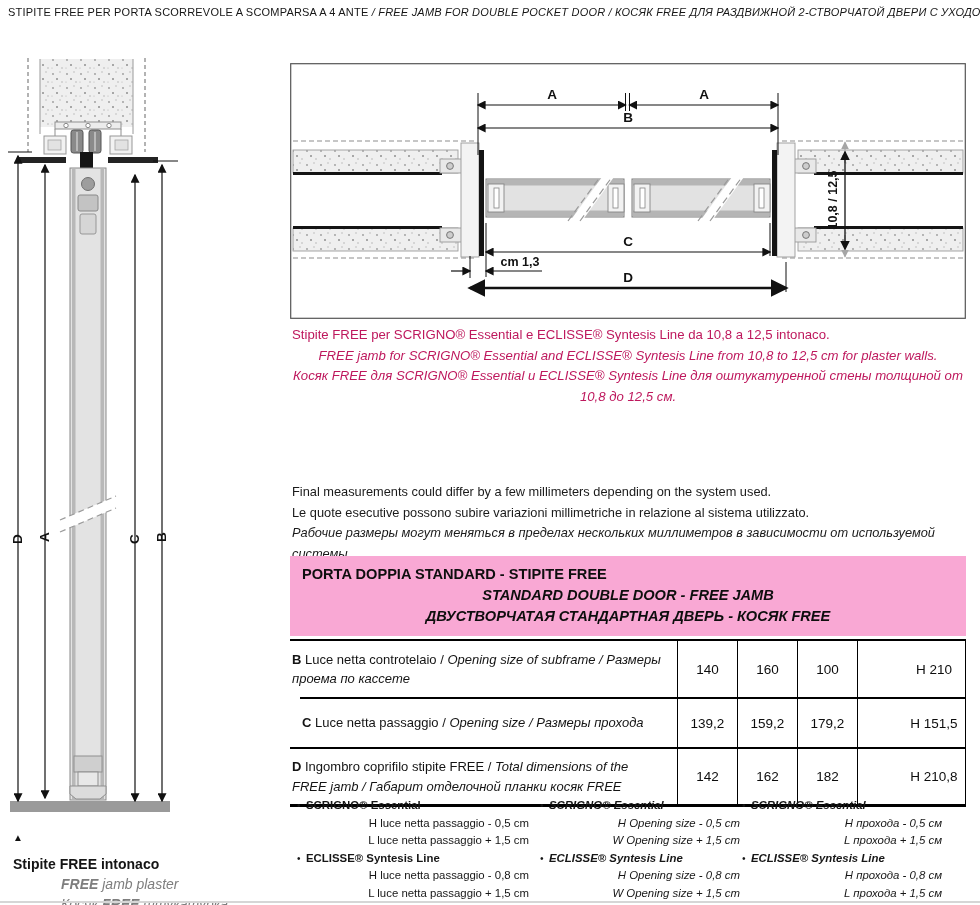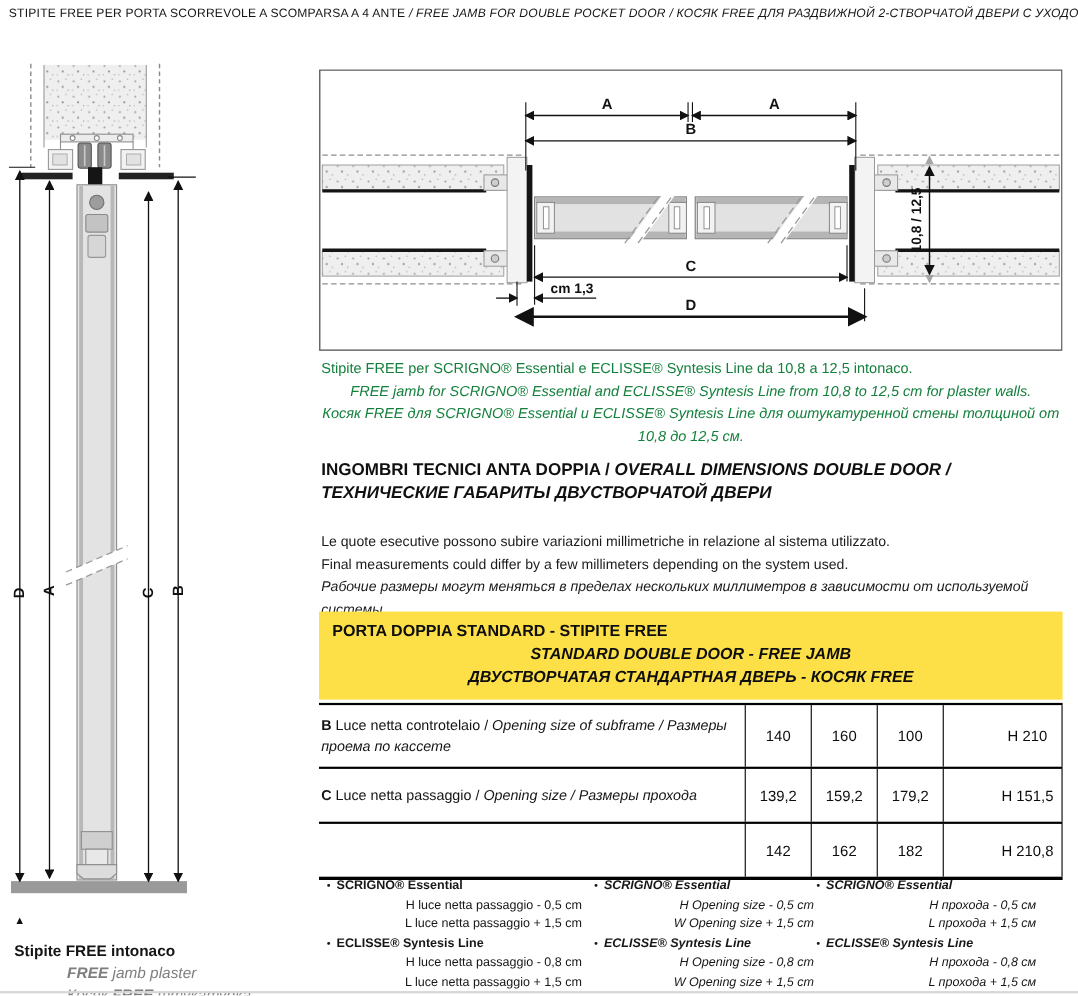--- a/index.html
+++ b/index.html
@@ -16,45 +16,45 @@
   .fig-plan{position:absolute;left:290px;top:63px;}
 
   
   .lcap{position:absolute;left:13px;top:828px;font-size:14px;line-height:20px;}
   .lcap .mk{font-size:10px;display:block;margin-bottom:6px;color:#111;}
   .lcap .l1{font-weight:700;color:#141414;}
   .lcap .l2,.lcap .l3{font-style:italic;color:#7e7e7e;margin-left:48px;}
   .lcap b{font-weight:700;}
 
   
-  .pcap{position:absolute;left:292px;top:325px;width:672px;font-size:13.2px;line-height:20.5px;color:#15803d;}
+  .pcap{position:absolute;left:292px;top:325px;width:672px;font-size:13.2px;line-height:20.5px;color:#be185d;}
   .pcap .i{font-style:italic;text-align:center;}
 
   
   .heading{position:absolute;left:292px;top:417px;width:676px;font-size:15.5px;font-weight:700;line-height:21px;color:#101010;}
   .heading .i{font-style:italic;}
 
   
   .note{position:absolute;left:292px;top:482px;width:676px;font-size:12.8px;line-height:20.5px;color:#1a1a1a;}
   .note .i{font-style:italic;}
 
   
-  .band{position:absolute;left:290px;top:556px;width:676px;box-sizing:border-box;background:#fde047;padding:8px 12px 9px 12px;font-size:14.6px;font-weight:700;line-height:21px;color:#0e0e0e;}
+  .band{position:absolute;left:290px;top:556px;width:676px;box-sizing:border-box;background:#f9a8d4;padding:8px 12px 9px 12px;font-size:14.6px;font-weight:700;line-height:21px;color:#0e0e0e;}
   .band .i{font-style:italic;text-align:center;}
 
   
   .dim-table{position:absolute;left:290px;top:639px;width:676px;border-top:2px solid #000;border-bottom:3px solid #000;}
-  .trow{display:flex;align-items:stretch;justify-content:flex-end;}
+  .trow{display:flex;align-items:stretch;}
   .trow + .trow{border-top:2px solid #000;}
   .tlabel{flex:1;padding:8px 12px 8px 2px;font-size:13px;line-height:19.5px;color:#141414;align-self:center;}
   .tlabel .key{font-weight:700;}
   .tlabel .i{font-style:italic;}
   .tcell{width:59px;border-left:1.6px solid #000;display:flex;align-items:center;justify-content:center;font-weight:400;font-size:13.5px;color:#0d0d0d;}
   .tcell.last{width:62px;border-right:1.6px solid #000;padding-left:45px;}
-  .r-b{min-height:56px;} .r-c{min-height:48px;} .r-d{min-height:48px;}
+  .r-b{min-height:56px;} .r-c{min-height:48px;margin-left:10px;} .r-d{min-height:48px;}
 
   
   .lists{position:absolute;left:290px;top:797px;width:680px;font-size:11.4px;line-height:17.6px;color:#161616;}
   .list-col{position:absolute;top:0;}
   .col-1{left:7px;width:232px;}
   .col-2{left:250px;width:200px;font-style:italic;}
   .col-3{left:452px;width:200px;font-style:italic;}
   .lg-title{font-weight:700;position:relative;padding-left:9px;}
   .lg-title .blt{position:absolute;left:0;top:0;font-size:10px;font-weight:400;}
   .lg-item{padding-left:9px;text-align:right;}
@@ -280,27 +280,24 @@
       </g>
     </svg>
   </div>
 
   <div class="pcap">
     <div>Stipite FREE per SCRIGNO® Essential e ECLISSE® Syntesis Line da 10,8 a 12,5 intonaco.</div>
     <div class="i">FREE jamb for SCRIGNO® Essential and ECLISSE® Syntesis Line from 10,8 to 12,5 cm for plaster walls.</div>
     <div class="i">Косяк FREE для SCRIGNO® Essential и ECLISSE® Syntesis Line для оштукатуренной стены толщиной от 10,8 до 12,5 см.</div>
   </div>
 
-  <div class="heading">
-    <span>INGOMBRI TECNICI ANTA DOPPIA / </span><span class="i">OVERALL DIMENSIONS DOUBLE DOOR / </span><span class="i">ТЕХНИЧЕСКИЕ ГАБАРИТЫ ДВУСТВОРЧАТОЙ ДВЕРИ</span>
-  </div>
 
   <div class="note">
+    <div>Final measurements could differ by a few millimeters depending on the system used.</div>
     <div>Le quote esecutive possono subire variazioni millimetriche in relazione al sistema utilizzato.</div>
-    <div>Final measurements could differ by a few millimeters depending on the system used.</div>
     <div class="i">Рабочие размеры могут меняться в пределах нескольких миллиметров в зависимости от используемой системы.</div>
   </div>
 
   <div class="band">
     <div>PORTA DOPPIA STANDARD - STIPITE FREE</div>
     <div class="i">STANDARD DOUBLE DOOR - FREE JAMB</div>
     <div class="i">ДВУСТВОРЧАТАЯ СТАНДАРТНАЯ ДВЕРЬ - КОСЯК FREE</div>
   </div>
 
   <div class="dim-table">
@@ -312,20 +309,21 @@
       <div class="tcell last">H 210</div>
     </div>
     <div class="trow r-c">
       <div class="tlabel"><span class="key">C</span><span> Luce netta passaggio / </span><span class="i">Opening size / </span><span class="i">Размеры прохода</span></div>
       <div class="tcell">139,2</div>
       <div class="tcell">159,2</div>
       <div class="tcell">179,2</div>
       <div class="tcell last">H 151,5</div>
     </div>
     <div class="trow r-d">
+      <div class="tlabel"><span class="key">D</span><span> Ingombro coprifilo stipite FREE / </span><span class="i">Total dimensions of the FREE jamb / </span><span class="i">Габарит отделочной планки косяк FREE</span></div>
       <div class="tcell">142</div>
       <div class="tcell">162</div>
       <div class="tcell">182</div>
       <div class="tcell last">H 210,8</div>
     </div>
   </div>
 
   <div class="lists">
     <div class="list-col col-1">
       <div class="lg">

